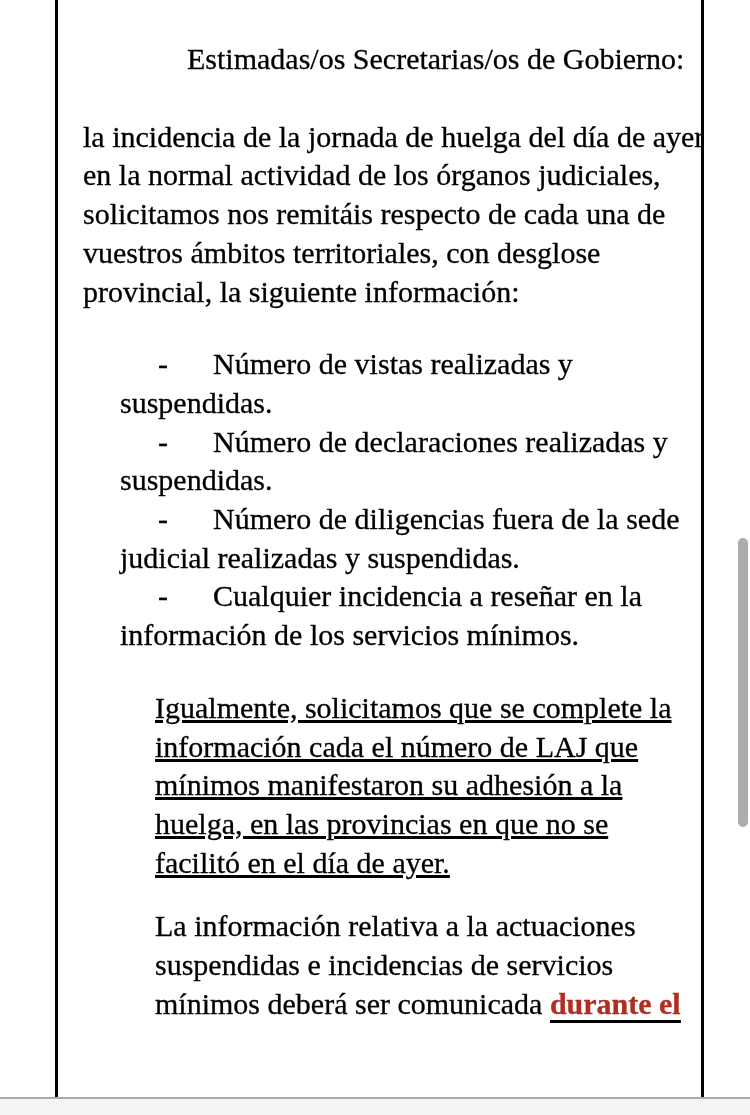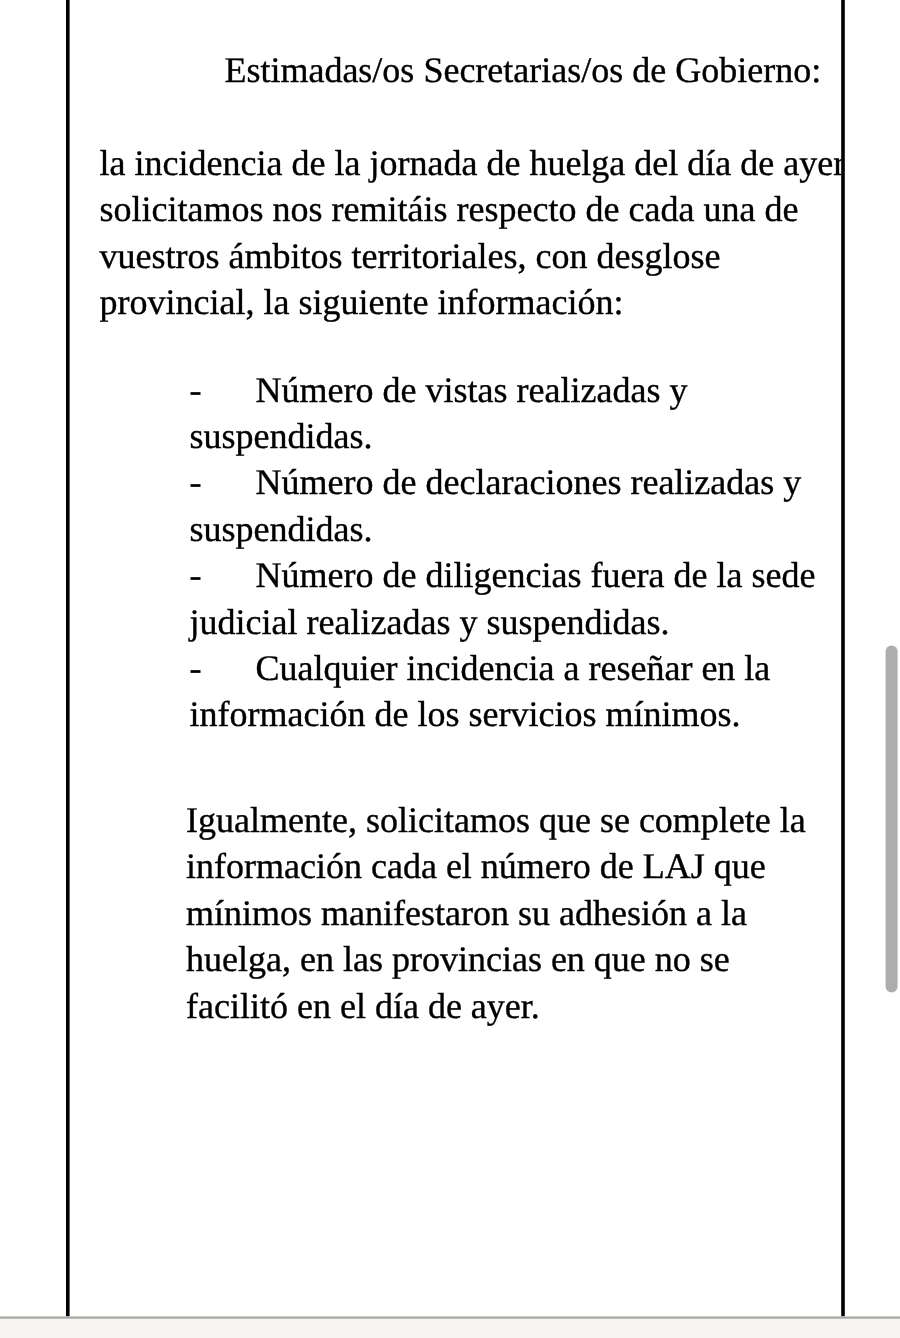--- a/index.html
+++ b/index.html
@@ -29,26 +29,26 @@
   }
   .doc-text{
     font-size:30px;line-height:38.7px;
     -webkit-text-stroke:0.3px currentColor;
   }
   .line{position:relative;white-space:pre;padding-left:7px;}
   .l-flush{padding-left:25px;}
   .l-first{padding-left:129px;}
   .l-block{padding-left:97px;}
   .l-bullet{padding-left:155px;}
-  .l-cont{padding-left:100px;}
+  .l-cont{padding-left:62px;}
   .dash{position:absolute;left:100px;top:0;}
   .p0{margin-top:40px;}
   .p1{margin-top:39px;}
   .p2{margin-top:34px;}
-  .p3{margin-top:49px;}
+  .p3{margin-top:34px;text-decoration:underline;}
   .p4{margin-top:25px;}
   .s-plain{color:var(--text);}
   .s-red-underline{
     color:var(--emphasis-red);
     font-weight:bold;
     border-bottom:3px solid var(--underline);
   }
   .scroll-thumb{
     position:absolute;right:2px;top:538px;width:10px;height:289px;
     background:var(--scrollbar-thumb);border-radius:5px;
@@ -63,20 +63,21 @@
 </head>
 <body>
 
 <div class="page">
   <div class="doc-text">
       <div class="para p0">
         <div class="line l-first"><span class="seg s-plain">Estimadas/os Secretarias/os de Gobierno:</span></div>
       </div>
       <div class="para p1">
         <div class="line l-flush"><span class="seg s-plain">la incidencia de la jornada de huelga del día de ayer</span></div>
+        <div class="line l-flush"><span class="seg s-plain">en la normal actividad de los órganos judiciales,</span></div>
         <div class="line l-flush"><span class="seg s-plain">solicitamos nos remitáis respecto de cada una de</span></div>
         <div class="line l-flush"><span class="seg s-plain">vuestros ámbitos territoriales, con desglose</span></div>
         <div class="line l-flush"><span class="seg s-plain">provincial, la siguiente información:</span></div>
       </div>
       <div class="para p2">
         <div class="line l-bullet"><span class="dash">-</span><span class="seg s-plain">Número de vistas realizadas y</span></div>
         <div class="line l-cont"><span class="seg s-plain">suspendidas.</span></div>
         <div class="line l-bullet"><span class="dash">-</span><span class="seg s-plain">Número de declaraciones realizadas y</span></div>
         <div class="line l-cont"><span class="seg s-plain">suspendidas.</span></div>
         <div class="line l-bullet"><span class="dash">-</span><span class="seg s-plain">Número de diligencias fuera de la sede</span></div>
@@ -84,18 +85,23 @@
         <div class="line l-bullet"><span class="dash">-</span><span class="seg s-plain">Cualquier incidencia a reseñar en la</span></div>
         <div class="line l-cont"><span class="seg s-plain">información de los servicios mínimos.</span></div>
       </div>
       <div class="para p3">
         <div class="line l-block"><span class="seg s-plain">Igualmente, solicitamos que se complete la</span></div>
         <div class="line l-block"><span class="seg s-plain">información cada el número de LAJ que</span></div>
         <div class="line l-block"><span class="seg s-plain">mínimos manifestaron su adhesión a la</span></div>
         <div class="line l-block"><span class="seg s-plain">huelga, en las provincias en que no se</span></div>
         <div class="line l-block"><span class="seg s-plain">facilitó en el día de ayer.</span></div>
       </div>
+      <div class="para p4">
+        <div class="line l-block"><span class="seg s-plain">La información relativa a la actuaciones</span></div>
+        <div class="line l-block"><span class="seg s-plain">suspendidas e incidencias de servicios</span></div>
+        <div class="line l-block"><span class="seg s-plain">mínimos deberá ser comunicada </span><span class="seg s-red-underline">durante el</span></div>
+      </div>
     </div>
 </div>
 
 <div class="scroll-thumb"></div>
 
 <div class="page-gap"></div>
 
 </body></html>

